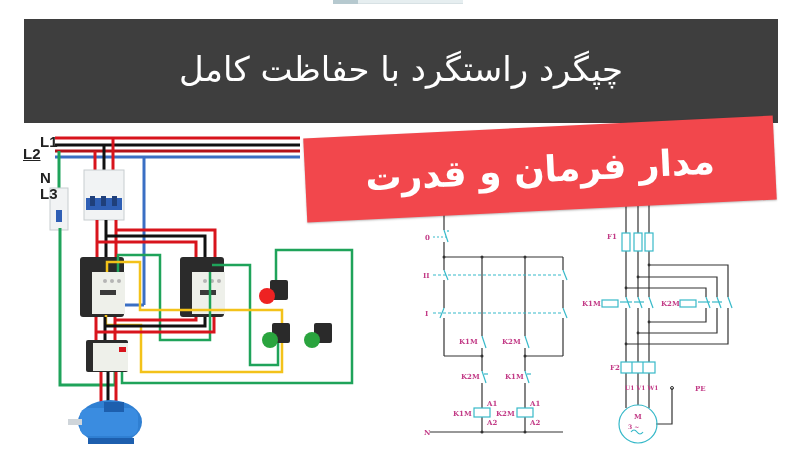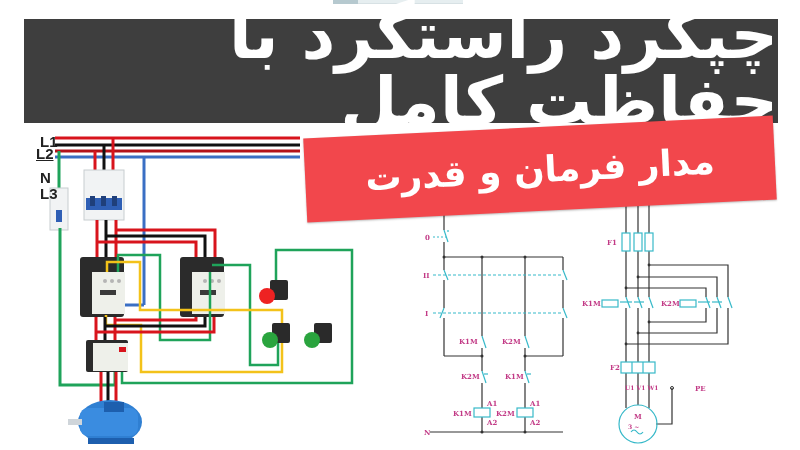--- a/index.html
+++ b/index.html
@@ -12,21 +12,21 @@
   }
   .top-tab .accent { position: absolute; left: 0; top: 0; width: 25px; height: 4px; background: #b6c9cf; }
 
   .title-banner {
     position: absolute; left: 24px; top: 19px; width: 754px; height: 104px;
     background: #3e3e3e;
     display: flex; align-items: center; justify-content: center;
     direction: rtl;
   }
   .title-banner .title-text {
-    color: #ffffff; font-weight: bold; font-size: 66px;
+    color: #ffffff; font-weight: normal; font-size: 34px;
     font-family: "DejaVu Sans", sans-serif;
     letter-spacing: 0px; line-height: 1;
     margin-top: -4px;
   }
 
   .sub-banner {
     position: absolute; left: 305px; top: 127px; width: 470px; height: 84px;
     background: #f2474c;
     transform: rotate(-2.8deg);
     transform-origin: center;
@@ -154,21 +154,21 @@
     <rect x="272" y="323" width="18" height="20" rx="2" fill="#2a2a2a"></rect>
     <circle cx="270" cy="340" r="8" fill="#2aa43e"></circle>
   </g>
   <g>
     <rect x="314" y="323" width="18" height="20" rx="2" fill="#2a2a2a"></rect>
     <circle cx="312" cy="340" r="8" fill="#2aa43e"></circle>
   </g>
 </svg>
 
 <div class="phase-lbl" style="left:40px;top:133px;">L1</div>
-<div class="phase-lbl" style="left:36px;top:145px;text-decoration:underline;">L2</div>
+<div class="phase-lbl" style="left:23px;top:145px;text-decoration:underline;">L2</div>
 <div class="phase-lbl" style="left:40px;top:157px;margin-top:28px;">L3</div>
 <div class="phase-lbl" style="left:40px;top:169px;">N</div>
 
 <svg class="layer" viewBox="0 0 800 450">
   <g stroke="#333" stroke-width="1.2" fill="none">
     <line x1="444" y1="215" x2="444" y2="230"></line>
     <line x1="444" y1="242" x2="444" y2="257"></line>
     <line x1="444" y1="257" x2="563" y2="257"></line>
     <line x1="444" y1="257" x2="444" y2="270"></line>
     <line x1="444" y1="280" x2="444" y2="308"></line>
@@ -281,21 +281,21 @@
     <polyline points="728,297 732,308"></polyline>
     <rect x="621" y="362" width="34" height="11"></rect>
     <line x1="632" y1="362" x2="632" y2="373"></line>
     <line x1="643" y1="362" x2="643" y2="373"></line>
     <circle cx="638" cy="424" r="19"></circle>
     <path d="M631 432 q3 -4 6 0 t6 0"></path>
   </g>
   <circle cx="672" cy="388" r="1.5" fill="none" stroke="#333" stroke-width="1"></circle>
 </svg>
 
-<div class="lbl" style="left:607px;top:238px;">F1</div>
+<div class="lbl" style="left:607px;top:232px;">F1</div>
 <div class="lbl" style="left:582px;top:299px;">K1M</div>
 <div class="lbl" style="left:661px;top:299px;">K2M</div>
 <div class="lbl" style="left:610px;top:363px;text-align:right;">F2</div>
 <div class="lbl" style="left:625px;top:384px;font-size:6px;">U1 V1 W1</div>
 <div class="lbl" style="left:678px;top:384px;margin-left:17px;">PE</div>
 <div class="lbl" style="left:634px;top:412px;">M</div>
 <div class="lbl" style="left:628px;top:423px;font-size:6px;">3 ~</div>
 
 <div class="title-banner">
   <span class="title-text">چپگرد راستگرد با حفاظت کامل</span>

